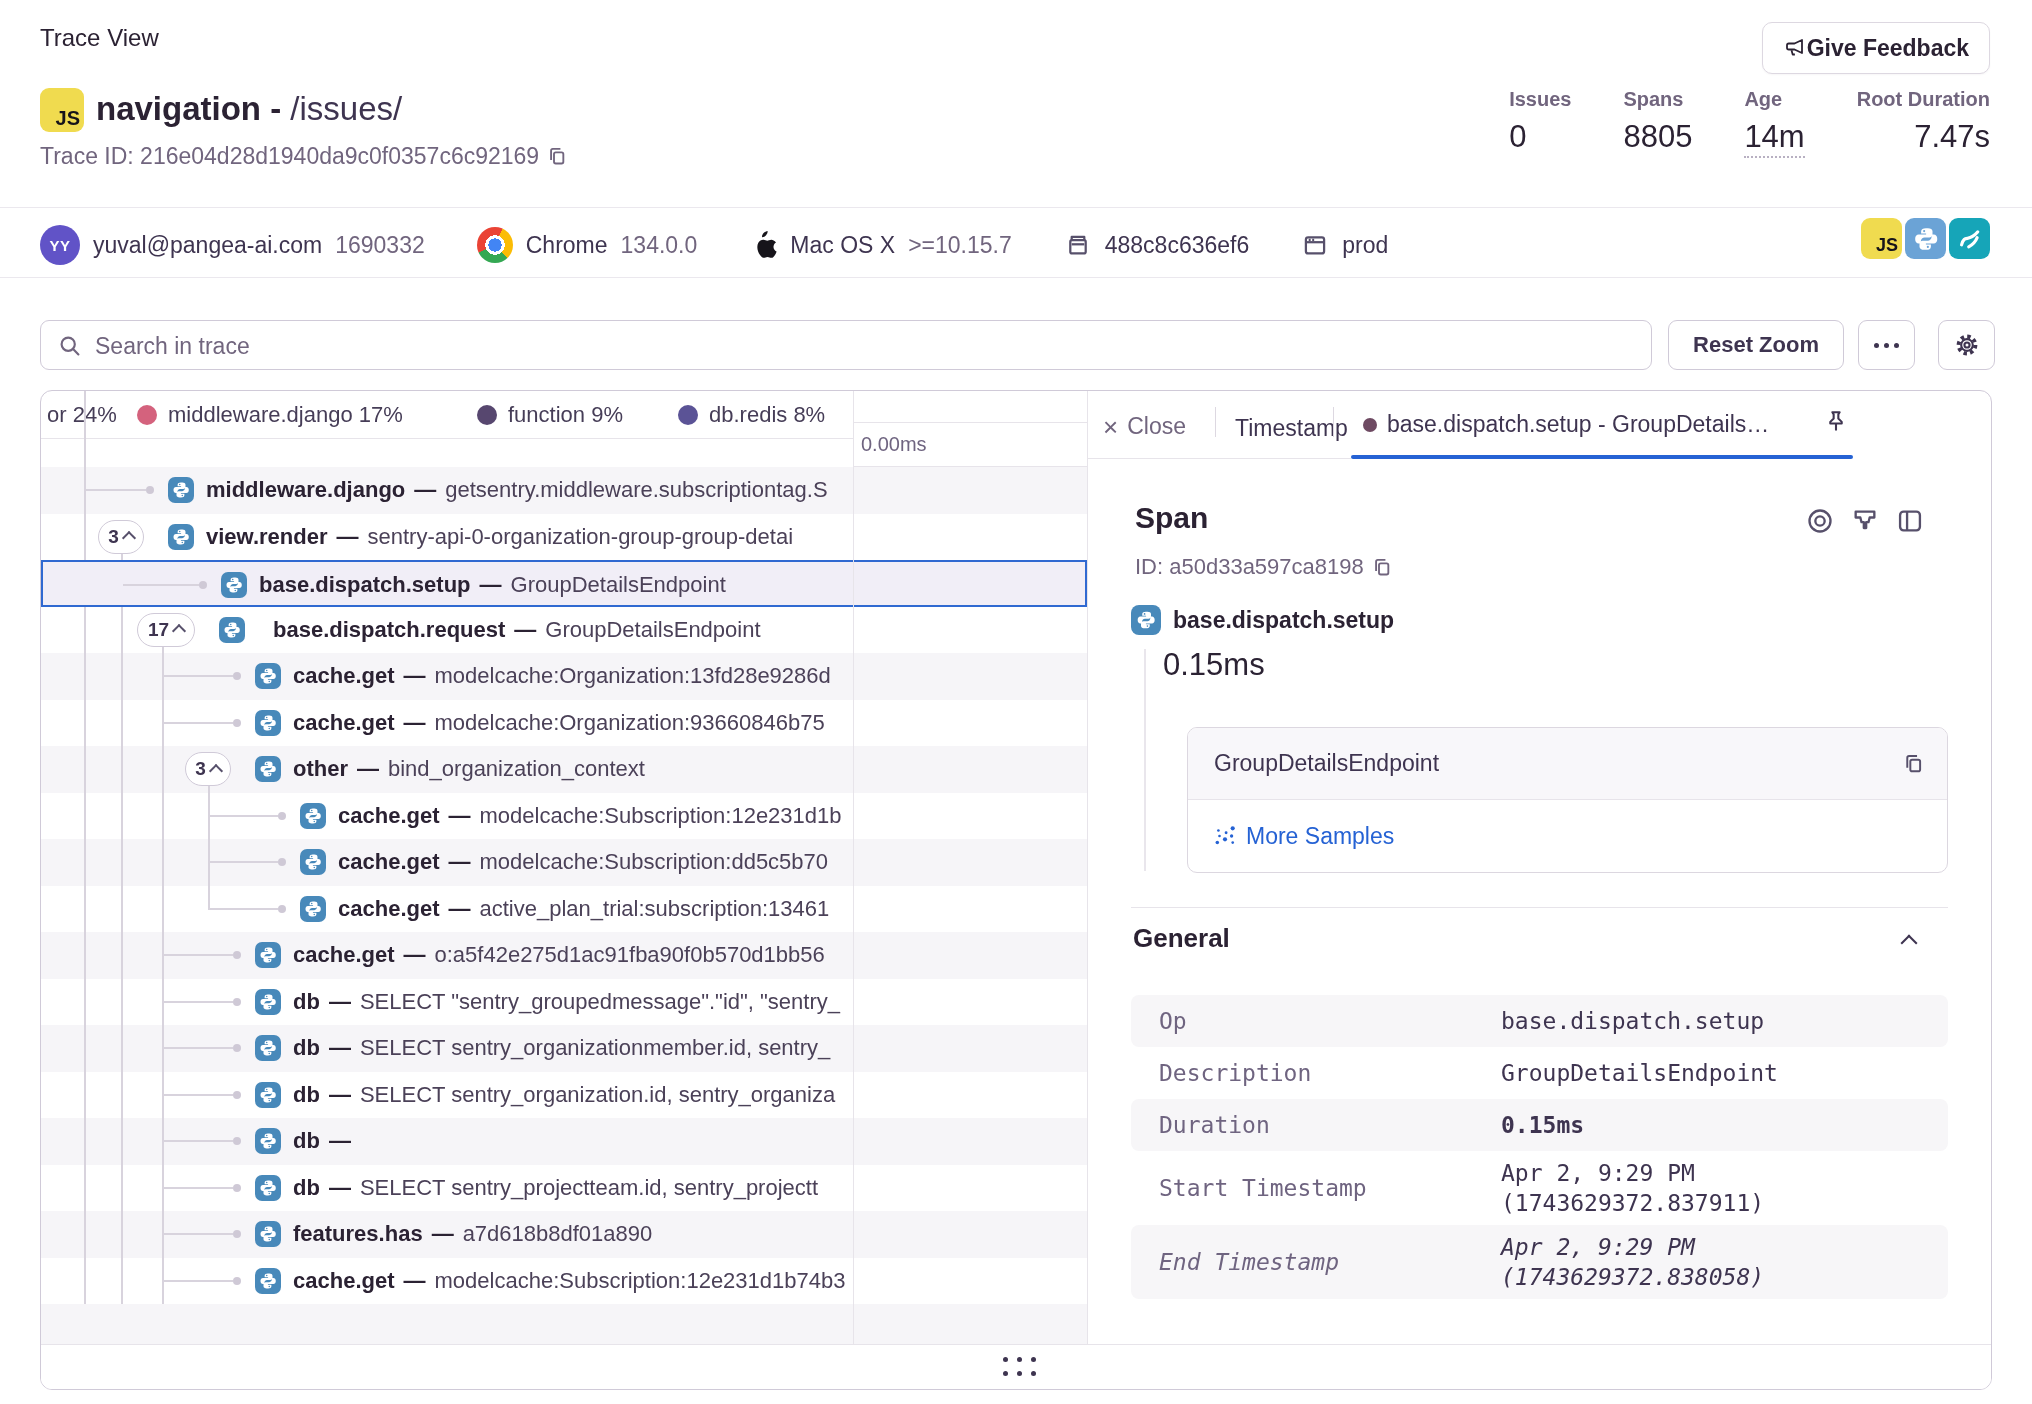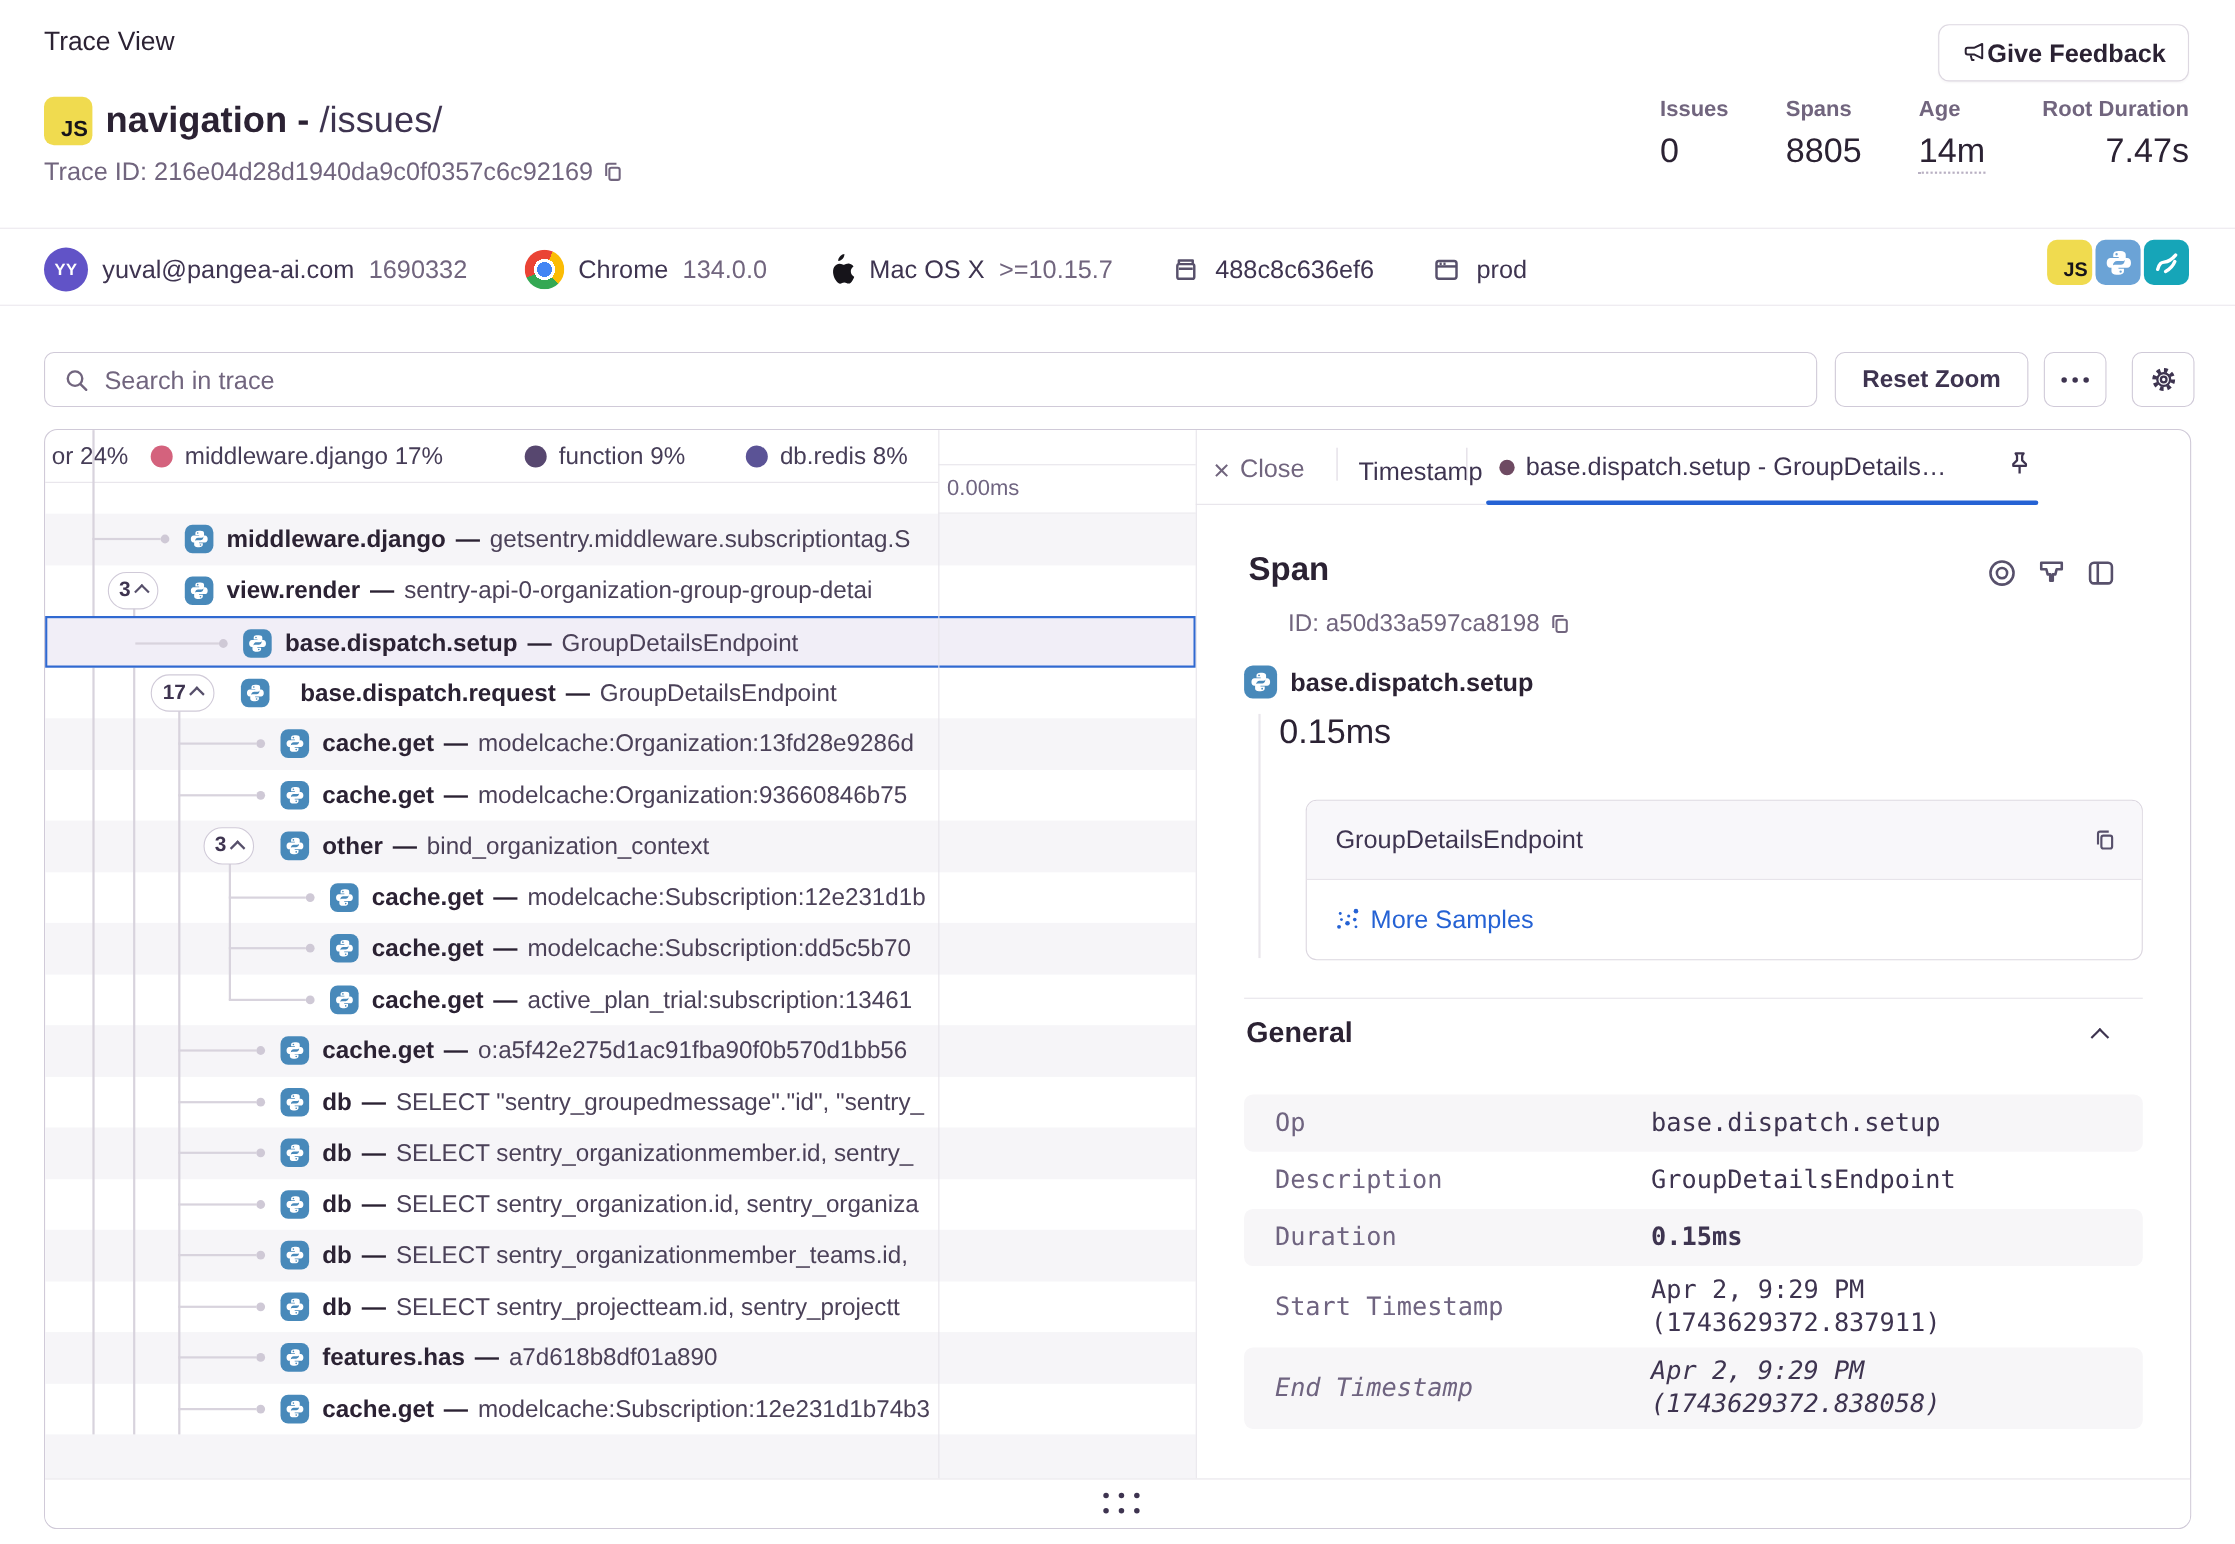--- a/index.html
+++ b/index.html
@@ -79,21 +79,21 @@
   #tab-profiles{left:1194px;top:24px;font-size:23px;color:#3e3450;cursor:pointer;}
   #tab-active{left:1322px;top:20px;gap:10px;cursor:pointer;}
   #tab-active .dot{width:14px;height:14px;border-radius:50%;background:#6e4a62;}
   #tab-active .lbl{font-size:23px;color:#3e3450;max-width:420px;overflow:hidden;white-space:nowrap;}
   #pin-btn{left:1782px;top:18px;cursor:pointer;}
   #tab-underline{left:1310px;top:64px;width:502px;height:4px;background:#2562d4;border-radius:2px;}
   #tab-border{left:1046px;top:67px;width:264px;border-top:1px solid #e7e4ea;}
   #span-heading{left:1094px;top:110px;font-size:30px;font-weight:700;color:#2b2233;}
   #span-icons{left:1765px;top:116px;gap:17px;}
   #span-icons span{cursor:pointer;}
-  #span-id{left:1094px;top:163px;font-size:22px;color:#71657e;display:flex;gap:8px;align-items:center;margin-left:36px;}
+  #span-id{left:1094px;top:163px;font-size:22px;color:#71657e;display:flex;gap:8px;align-items:center;}
   #span-op-row{left:1090px;top:214px;gap:12px;}
   #span-op-row .pyicon2{width:30px;height:30px;border-radius:8px;background:#4889ba;display:flex;align-items:center;justify-content:center;}
   #span-op-row .pyicon2 svg{width:20px;height:20px;fill:#fff;}
   #span-op-row .op{font-size:23px;font-weight:700;color:#2b2233;}
   #span-duration{left:1122px;top:256px;font-size:31px;font-weight:500;color:#2b2233;}
   #dp-guide{left:1103px;top:258px;height:222px;border-left:2px solid #e9e6ec;}
   #sample-card{left:1146px;top:336px;width:761px;height:146px;border:1px solid #dcd7e0;border-radius:10px;box-sizing:border-box;overflow:hidden;background:#fff;}
   #sample-card .hd{height:72px;background:#f8f7fa;border-bottom:1px solid #e7e4ea;display:flex;align-items:center;justify-content:space-between;padding:0 22px 0 26px;box-sizing:border-box;}
   #sample-card .hd .nm{font-size:23px;color:#3e3450;}
   #sample-card .bd{height:72px;display:flex;align-items:center;padding:0 26px;gap:10px;}
@@ -485,21 +485,20 @@
         <div class="cdot" style="left: 192px;"></div>
         <span class="pyicon" style="left: 214px;">
           <svg viewBox="0 0 24 24">
             <path d="M11.9 2c-2.6 0-4.4.9-4.4 2.9V7h4.6v.9H5.3C3.3 7.9 2 9.4 2 12s1.3 4.1 3.3 4.1h2v-2.2c0-1.9 1.6-3.4 3.4-3.4h4.4c1.6 0 2.9-1.3 2.9-2.9V4.9C18 3 16.2 2 13.8 2h-1.9zm-1.6 1.7a1 1 0 1 1 0 2 1 1 0 0 1 0-2z"></path>
             <path d="M12.1 22c2.6 0 4.4-.9 4.4-2.9V17h-4.6v-.9h7.2c2 0 3.3-1.5 3.3-4.1s-1.3-4.1-3.3-4.1h-2v2.2c0 1.9-1.6 3.4-3.4 3.4H8.9c-1.6 0-2.9 1.3-2.9 2.9v2.7C6 21 7.8 22 10.2 22h1.9zm1.6-1.7a1 1 0 1 1 0-2 1 1 0 0 1 0 2z"></path>
           </svg>
         </span>
         <span class="rtext" style="left: 252px;">
           <b>db</b>
           <span class="dash">—</span>
-          <span class="desc">SELECT sentry_organizationmember_teams.id,</span>
         </span>
       </div>
       <div class="trow" style="top: 773.5px;">
         <div class="conn" style="left: 121px; width: 71px;"></div>
         <div class="cdot" style="left: 192px;"></div>
         <span class="pyicon" style="left: 214px;">
           <svg viewBox="0 0 24 24">
             <path d="M11.9 2c-2.6 0-4.4.9-4.4 2.9V7h4.6v.9H5.3C3.3 7.9 2 9.4 2 12s1.3 4.1 3.3 4.1h2v-2.2c0-1.9 1.6-3.4 3.4-3.4h4.4c1.6 0 2.9-1.3 2.9-2.9V4.9C18 3 16.2 2 13.8 2h-1.9zm-1.6 1.7a1 1 0 1 1 0 2 1 1 0 0 1 0-2z"></path>
             <path d="M12.1 22c2.6 0 4.4-.9 4.4-2.9V17h-4.6v-.9h7.2c2 0 3.3-1.5 3.3-4.1s-1.3-4.1-3.3-4.1h-2v2.2c0 1.9-1.6 3.4-3.4 3.4H8.9c-1.6 0-2.9 1.3-2.9 2.9v2.7C6 21 7.8 22 10.2 22h1.9zm1.6-1.7a1 1 0 1 1 0-2 1 1 0 0 1 0 2z"></path>
           </svg>

